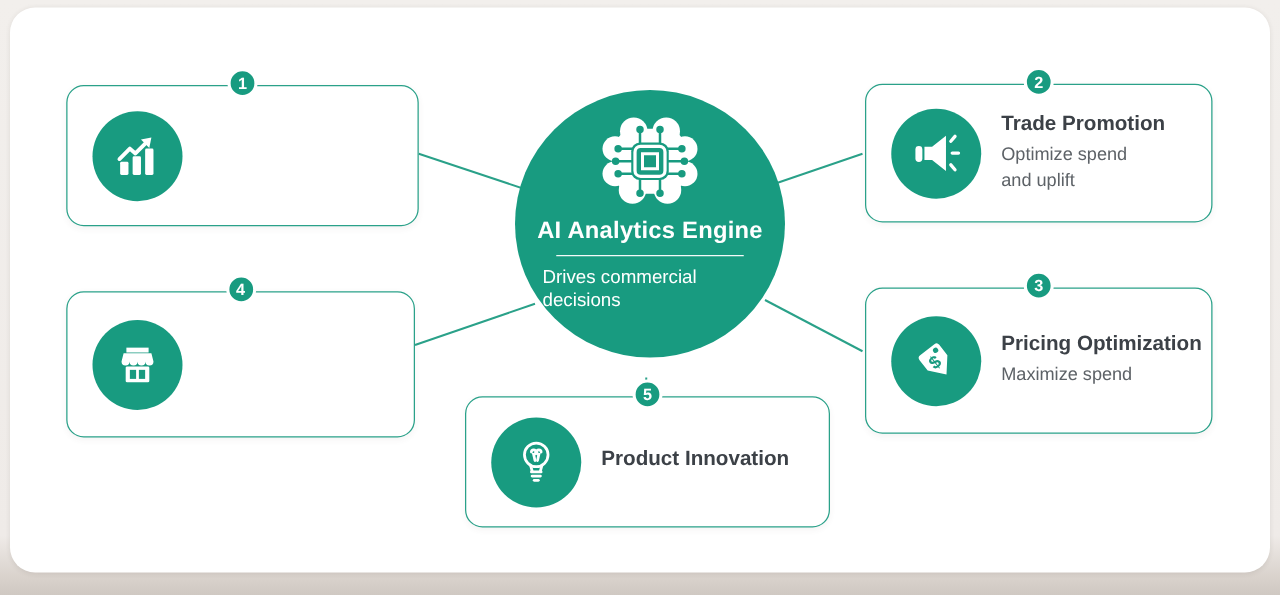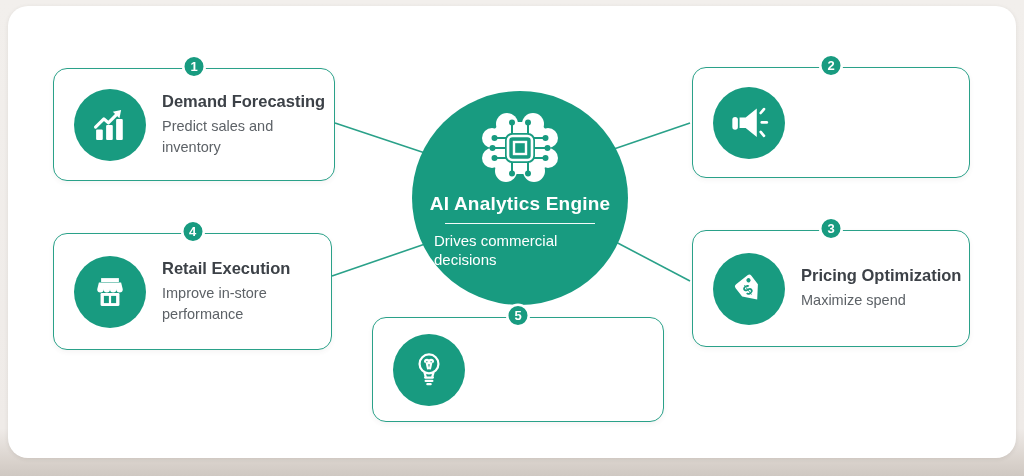--- a/index.html
+++ b/index.html
@@ -12,21 +12,21 @@
   }
   .panel {
     position:absolute; left:8px; top:6px; width:1008px; height:452px;
     background:#ffffff; border-radius:20px;
     box-shadow:0 1px 4px rgba(60,50,40,.10);
   }
   svg.connectors { position:absolute; left:0; top:0; z-index:1; }
 
   
   .hub {
-    position:absolute; left:412px; top:91px; width:216px; height:214px;
+    position:absolute; left:412px; top:72px; width:216px; height:214px;
     background:#189b80; border-radius:50%; z-index:2;
     display:flex; flex-direction:column; align-items:center; color:#fff;
   }
   .hub-brain { margin-top:19px; }
   .hub-title { font-size:19px; font-weight:bold; margin-top:7px; letter-spacing:.2px; }
   .hub-divider { width:150px; border-top:1.6px solid rgba(255,255,255,.95); margin:8px 0 7px; }
   .hub-sub { font-size:15px; line-height:19px; text-align:left; width:172px; }
 
   
   .card {
@@ -127,39 +127,39 @@
     <svg width="40" height="40" viewBox="0 0 36 36">
       <g fill="#ffffff">
         <rect x="5.5" y="22" width="6" height="9.5" rx="1"></rect>
         <rect x="14.5" y="18" width="6" height="13.5" rx="1"></rect>
         <rect x="23.5" y="12.5" width="6" height="19" rx="1"></rect>
       </g>
       <path d="M5 20 L12.5 12.5 L16.5 16 L25 7.5" fill="none" stroke="#ffffff" stroke-width="2.8" stroke-linecap="round" stroke-linejoin="round"></path>
       <polygon points="28,4.5 20.5,6 26.5,12" fill="#ffffff"></polygon>
     </svg>
   </div>
-  <div class="card-text">
-    <div class="card-title">Demand Forecasting</div>
-    <div class="card-desc">Predict sales and inventory</div>
-  </div>
 </div>
 
 <div class="card card-2">
   <div class="badge">2</div>
   <div class="icon-circle">
     <svg width="40" height="40" viewBox="0 0 36 36">
       <rect x="3" y="12.5" width="5" height="11.5" rx="2.5" fill="#ffffff"></rect>
       <path d="M9.5 13 H15 L25 5 V30.5 L15 22.5 H9.5 Z" fill="#ffffff"></path>
       <g stroke="#ffffff" stroke-width="2.4" stroke-linecap="round">
         <line x1="28.5" y1="9" x2="31.5" y2="5.5"></line>
         <line x1="29.5" y1="17.5" x2="34" y2="17.5"></line>
         <line x1="28.5" y1="26" x2="31.5" y2="29.5"></line>
       </g>
     </svg>
   </div>
+  <div class="card-text">
+    <div class="card-title">Trade Promotion</div>
+    <div class="card-desc">Optimize spend and uplift</div>
+  </div>
 </div>
 
 <div class="card card-3">
   <div class="badge">3</div>
   <div class="icon-circle">
     <svg width="40" height="40" viewBox="0 0 36 36">
       <g transform="rotate(-38 18 18)">
         <path d="M11.5 7.5 H24.5 A2.5 2.5 0 0 1 27 10 V19.5 L18 30 L9 19.5 V10 A2.5 2.5 0 0 1 11.5 7.5 Z" fill="#ffffff"></path>
         <circle cx="22.5" cy="11.5" r="1.9" fill="#189b80"></circle>
         <text x="16.8" y="22.5" font-size="13" font-weight="bold" fill="#189b80" text-anchor="middle" font-family="Liberation Sans, sans-serif">$</text>
@@ -175,38 +175,35 @@
 <div class="card card-4">
   <div class="badge">4</div>
   <div class="icon-circle">
     <svg width="40" height="40" viewBox="0 0 36 36">
       <rect x="10" y="5.5" width="16" height="3.5" fill="#ffffff"></rect>
       <path d="M8 9.5 H28 L29.5 15.5 A2.875 2.875 0 0 1 23.75 15.5 A2.875 2.875 0 0 1 18 15.5 A2.875 2.875 0 0 1 12.25 15.5 A2.875 2.875 0 0 1 6.5 15.5 Z" fill="#ffffff"></path>
       <rect x="9.5" y="19" width="17" height="11.5" rx="1" fill="#ffffff"></rect>
       <rect x="12.5" y="21.5" width="4.5" height="6.5" fill="#189b80"></rect>
       <rect x="19" y="21.5" width="4.5" height="6.5" fill="#189b80"></rect>
     </svg>
-  </div>
-  <div class="card-text">
-    <div class="card-title">Retail Execution</div>
-    <div class="card-desc">Improve in-store performance</div>
   </div>
 </div>
 
 <div class="card card-5">
   <div class="badge">5</div>
   <div class="icon-circle">
     <svg width="40" height="40" viewBox="0 0 36 36">
       <g fill="none" stroke="#ffffff" stroke-width="2" stroke-linecap="round">
         <circle cx="18" cy="12.5" r="8.5"></circle>
         <path d="M14.5 10.5 a1.6 1.6 0 1 1 1.6 1.6 l1 4.5"></path>
         <path d="M21.5 10.5 a1.6 1.6 0 1 0 -1.6 1.6 l-1 4.5"></path>
         <line x1="14" y1="20.5" x2="15" y2="24"></line>
         <line x1="22" y1="20.5" x2="21" y2="24"></line>
         <line x1="14.5" y1="24.8" x2="21.5" y2="24.8"></line>
         <line x1="15" y1="27.8" x2="21" y2="27.8"></line>
         <line x1="16.5" y1="30.8" x2="19.5" y2="30.8"></line>
       </g>
     </svg>
   </div>
   <div class="card-text">
+    <div class="card-title">Product Innovation</div>
   </div>
 </div>
 
 </body></html>

